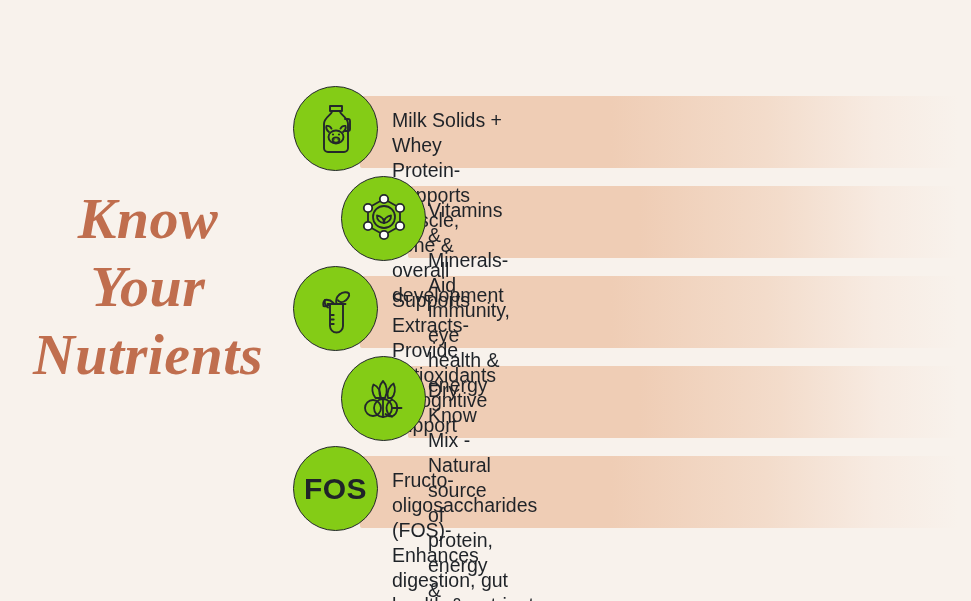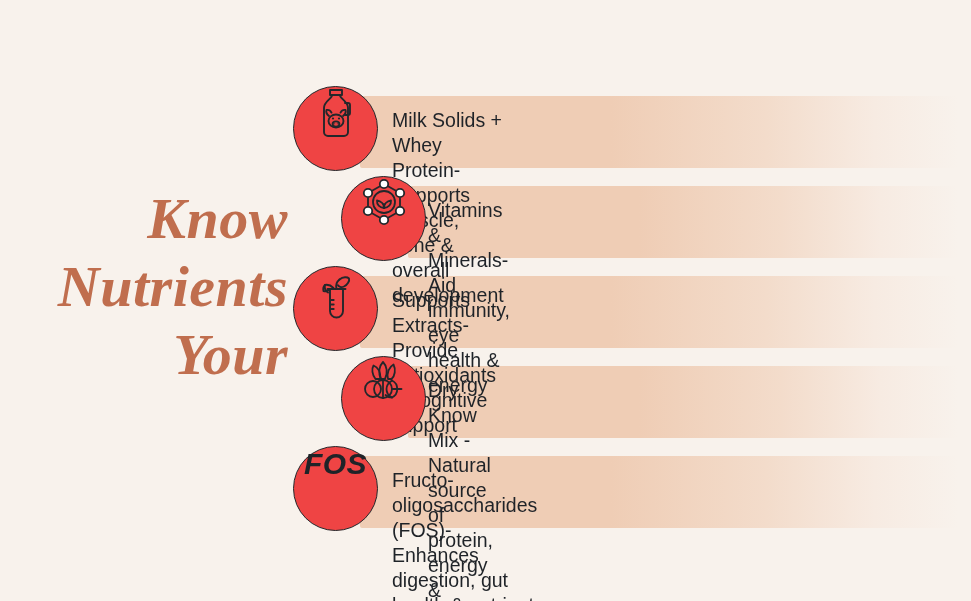--- a/index.html
+++ b/index.html
@@ -21,21 +21,21 @@
     width: 971px;
     height: 601px;
   }
 
   
   .title-block {
     position: absolute;
     left: 8px;
     top: 185px;
     width: 280px;
-    text-align: right;
+    text-align: center;
     color: #C06E4E;
     font-family: "Liberation Serif", "DejaVu Serif", serif;
     font-style: italic;
     font-weight: bold;
     font-size: 58px;
     line-height: 68px;
     letter-spacing: 0.5px;
   }
   .title-line {
     display: block;
@@ -63,27 +63,27 @@
     border-radius: 2px;
     background: linear-gradient(to right, #EFCDB5 0%, #EFCDB5 42%, #F3DCCB 68%, #F7EBE2 86%, #F8F2EC 100%);
   }
 
   .icon-circle {
     position: absolute;
     top: -1px;
     width: 85px;
     height: 85px;
     border-radius: 50%;
-    background: #ef4444;
+    background: #84cc16;
     border: 1.5px solid #23272B;
     box-sizing: border-box;
     display: flex;
+    align-items: center;
     justify-content: center;
     z-index: 3;
-    font-style: italic;
   }
   .icon-circle svg {
     display: block;
   }
   .fos-text {
     font-family: "Liberation Sans", sans-serif;
     font-weight: bold;
     font-size: 30px;
     letter-spacing: 0.5px;
     color: #1F2328;
@@ -118,22 +118,22 @@
   .row-even .bar         { left: 408px; width: 550px; }
   .row-even .row-text    { left: 428px; }
 </style>
 </head>
 <body>
 
 <div class="infographic">
 
   <div class="title-block">
     <span class="title-line">Know</span>
+    <span class="title-line">Your</span>
     <span class="title-line">Nutrients</span>
-    <span class="title-line">Your</span>
   </div>
 
   <div class="rows">
 
     <div class="row row-1 row-odd">
       <div class="bar"></div>
       <div class="icon-circle">
         <svg width="48" height="52" viewBox="0 0 48 52" fill="none" stroke="#23272B" stroke-width="1.9" stroke-linecap="round" stroke-linejoin="round">
           <path d="M18 3 h12 v5 h-12 z"></path>
           <path d="M20 8 c0 4 -8 6 -8 13 v24 a4 4 0 0 0 4 4 h16 a4 4 0 0 0 4 -4 v-24 c0 -7 -8 -9 -8 -13"></path>

